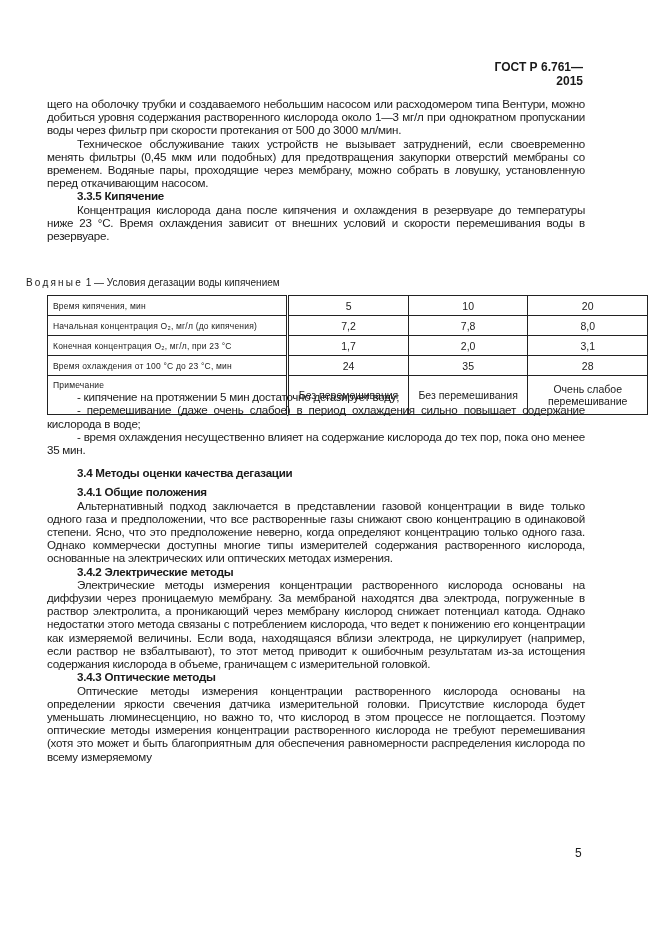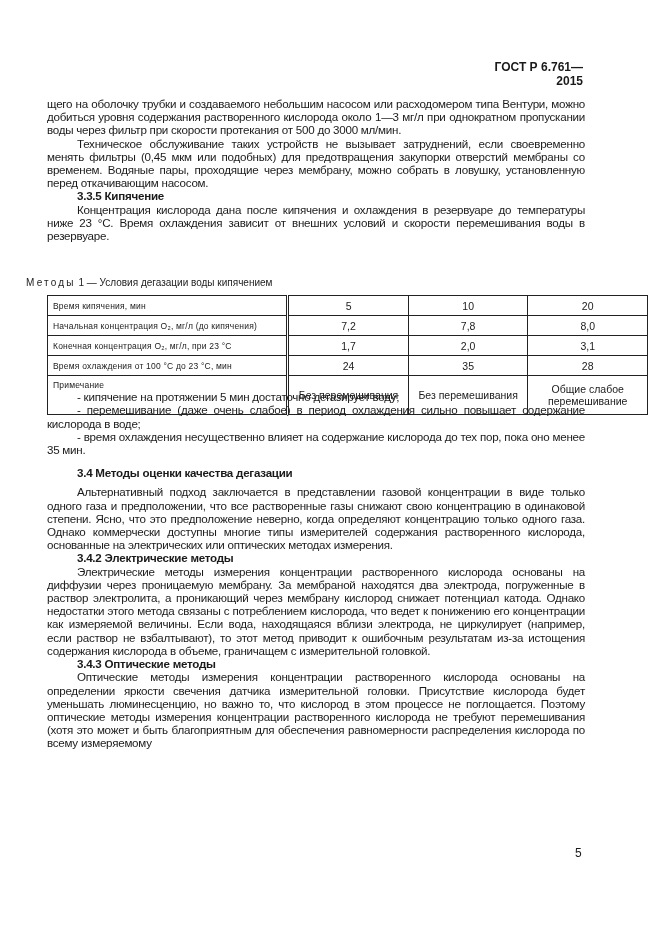--- a/index.html
+++ b/index.html
@@ -36,29 +36,30 @@
   <h3>3.3.5 Кипячение</h3>
   <p>Концентрация кислорода дана после кипячения и охлаждения в резервуаре до температуры ниже 23 °С. Время охлаждения зависит от внешних условий и скорости перемешивания воды в резервуаре.</p>
 
   <div style="height:148px"></div>
 
   <p>- кипячение на протяжении 5 мин достаточно дегазирует воду;</p>
   <p>- перемешивание (даже очень слабое) в период охлаждения сильно повышает содержание кислорода в воде;</p>
   <p>- время охлаждения несущественно влияет на содержание кислорода до тех пор, пока оно менее 35 мин.</p>
 
   <h2>3.4 Методы оценки качества дегазации</h2>
+  <h3>3.4.1 Общие положения</h3>
   <p>Альтернативный подход заключается в представлении газовой концентрации в виде только одного газа и предположении, что все растворенные газы снижают свою концентрацию в одинаковой степени. Ясно, что это предположение неверно, когда определяют концентрацию только одного газа. Однако коммерчески доступны многие типы измерителей содержания растворенного кислорода, основанные на электрических или оптических методах измерения.</p>
   <h3>3.4.2 Электрические методы</h3>
   <p>Электрические методы измерения концентрации растворенного кислорода основаны на диффузии через проницаемую мембрану. За мембраной находятся два электрода, погруженные в раствор электролита, а проникающий через мембрану кислород снижает потенциал катода. Однако недостатки этого метода связаны с потреблением кислорода, что ведет к понижению его концентрации как измеряемой величины. Если вода, находящаяся вблизи электрода, не циркулирует (например, если раствор не взбалтывают), то этот метод приводит к ошибочным результатам из-за истощения содержания кислорода в объеме, граничащем с измерительной головкой.</p>
   <h3>3.4.3 Оптические методы</h3>
   <p>Оптические методы измерения концентрации растворенного кислорода основаны на определении яркости свечения датчика измерительной головки. Присутствие кислорода будет уменьшать люминесценцию, но важно то, что кислород в этом процессе не поглощается. Поэтому оптические методы измерения концентрации растворенного кислорода не требуют перемешивания (хотя это может и быть благоприятным для обеспечения равномерности распределения кислорода по всему измеряемому</p>
 </div>
 
 <div class="table-caption">
-  <span class="spaced">Методы</span><span> 1 — Условия дегазации воды кипячением</span>
+  <span class="spaced">Водяные</span><span> 1 — Условия дегазации воды кипячением</span>
 </div>
 
 <table class="data">
   <tbody>
       <tr>
     <td class="label">Время кипячения, мин</td>
     <td class="val">5</td>
     <td class="val">10</td>
     <td class="val">20</td>
   </tr>
@@ -77,18 +78,18 @@
   <tr>
     <td class="label">Время охлаждения от 100 °C до 23 °C, мин</td>
     <td class="val">24</td>
     <td class="val">35</td>
     <td class="val">28</td>
   </tr>
   <tr class="note">
     <td class="label">Примечание</td>
     <td class="val">Без перемешивания</td>
     <td class="val">Без перемешивания</td>
-    <td class="val">Общие слабое перемешивание</td>
+    <td class="val">Очень слабое перемешивание</td>
   </tr>
 </tbody>
   </table>
 
 <div class="page-number">5</div>
 
 </body></html>

